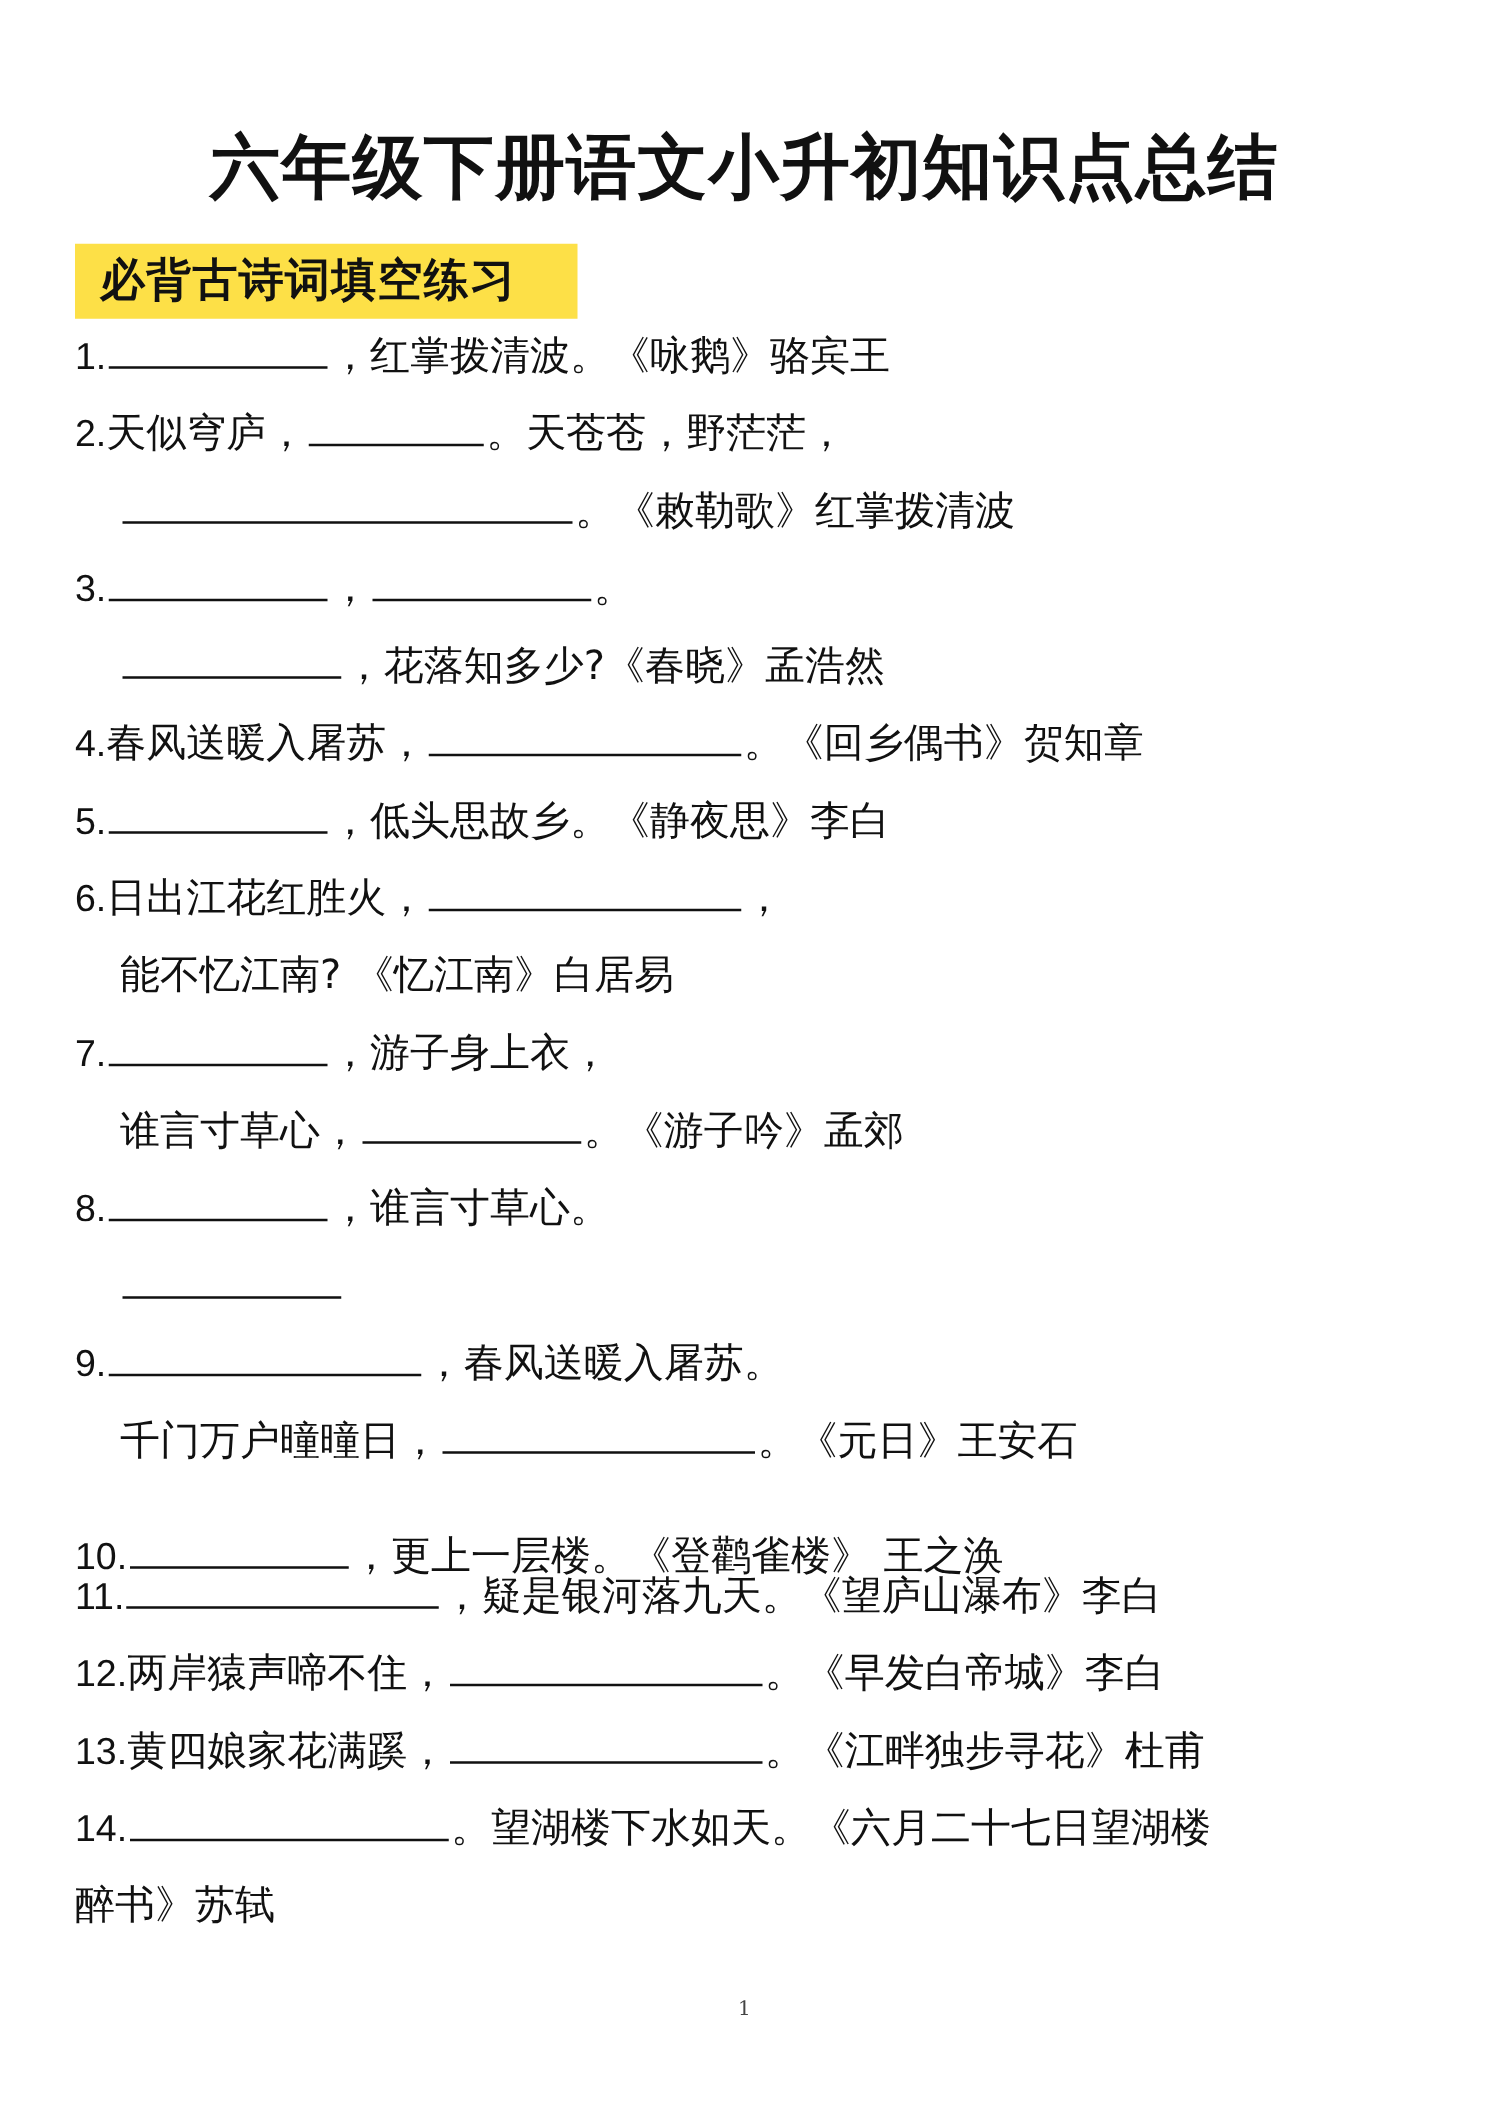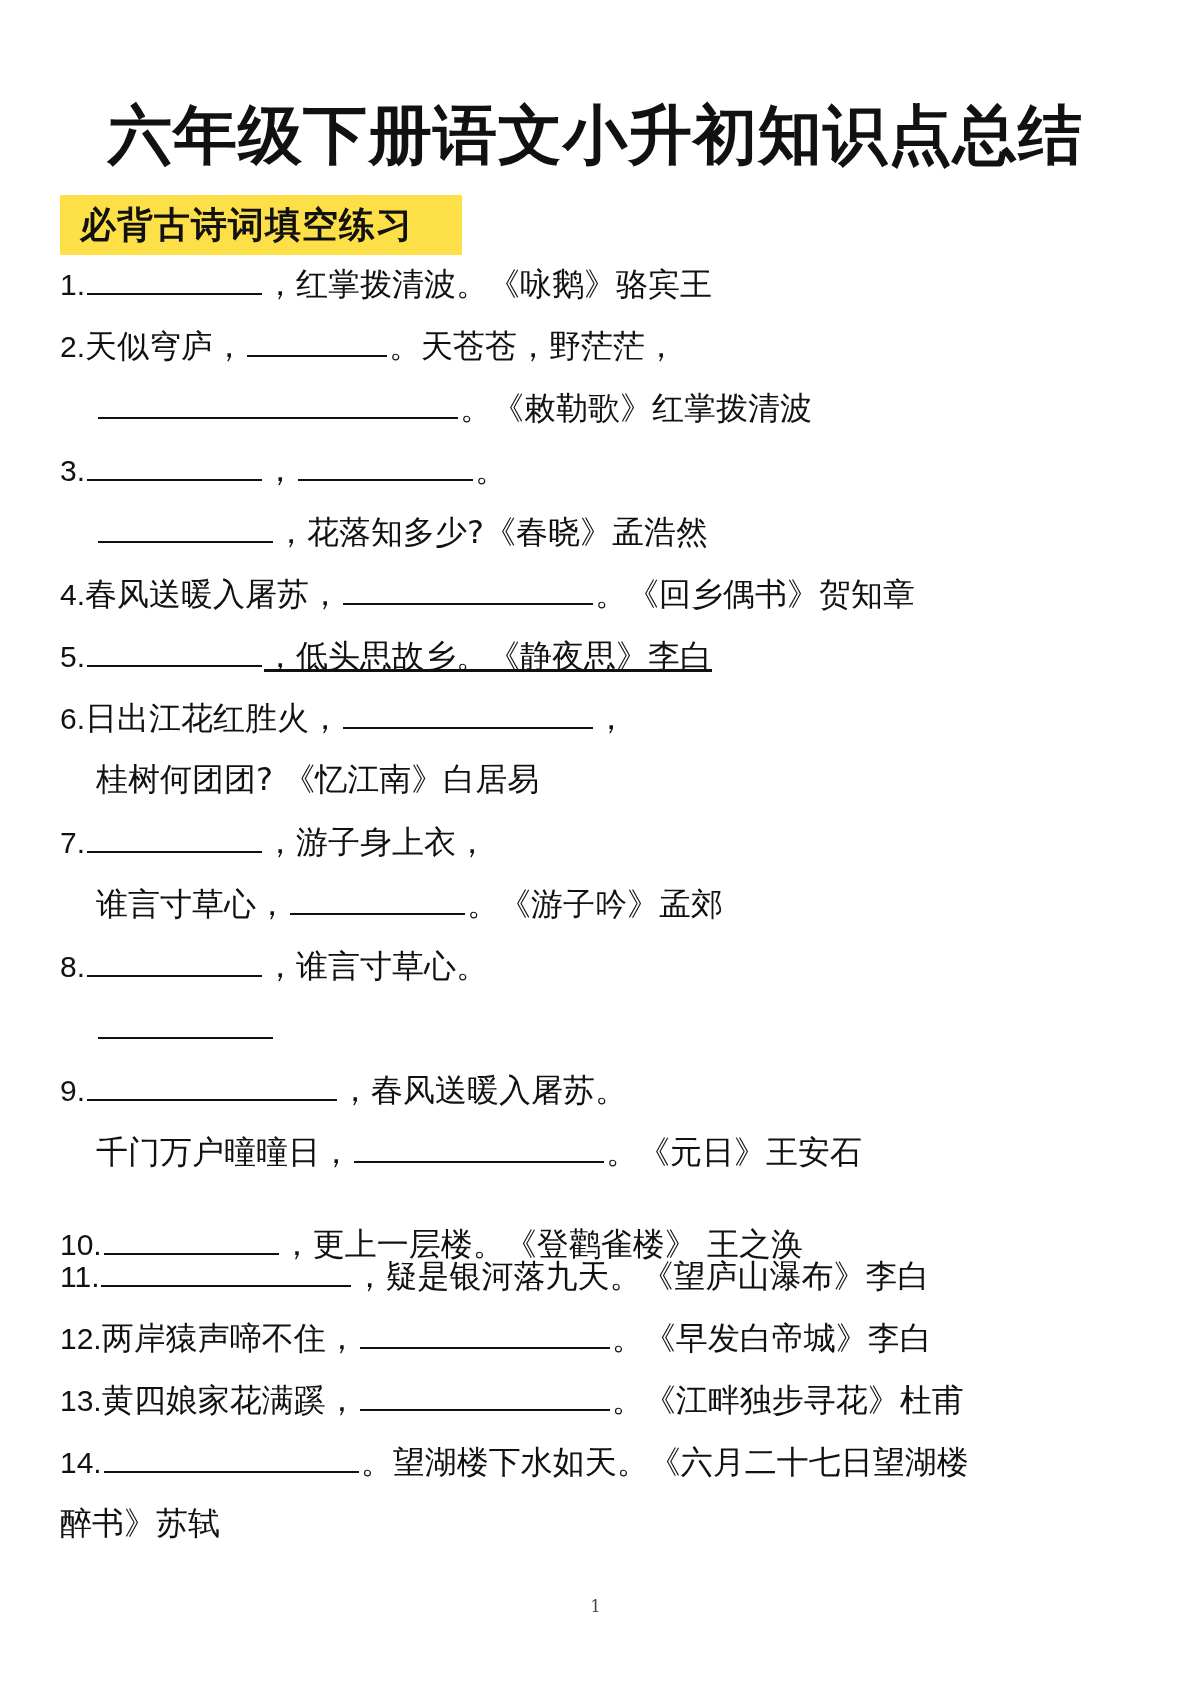--- a/index.html
+++ b/index.html
@@ -1,19 +1,19 @@
 <!DOCTYPE html>
 <html><head>
 <meta charset="utf-8">
 <style>
   html, body { margin: 0; padding: 0; background: #ffffff; }
   body { width: 1191px; height: 1684px; position: relative; overflow: hidden;
          font-family: "DejaVu Sans", "Liberation Sans", sans-serif; color: #111; }
   .title { position: absolute; top: 100px; left: 0; width: 1191px; text-align: center;
-           font-size: 64px; font-weight: bold; letter-spacing: 1px; line-height: 70px; }
+           font-size: 56px; font-weight: bold; letter-spacing: 1px; line-height: 70px; }
   .section { position: absolute; top: 195px; left: 60px; width: 402px; height: 60px;
              background: #fde047; }
   .section span { position: absolute; left: 20px; top: 8px; font-size: 36px; font-weight: bold;
                   line-height: 44px; letter-spacing: 1px; }
   .line { position: absolute; left: 0; font-size: 32px; line-height: 40px; white-space: nowrap; }
   .num { display: inline-block; font-family: "Liberation Sans", sans-serif; font-size: 30px; }
   .blank { display: inline-block; border-bottom: 2px solid #111; height: 30px; vertical-align: baseline; margin: 0 2px; }
   .pagenum { position: absolute; top: 1597px; left: 0; width: 1191px; text-align: center;
              font-family: "DejaVu Serif", serif; font-size: 16px; color: #444; }
 </style>
@@ -26,23 +26,23 @@
   <span>必背古诗词填空练习</span>
 </div>
 
 <div id="lines">
     <div class="line" style="left: 60px; top: 263px;"><span class="num">1.</span><span class="blank" style="width: 175px;"></span><span>，红掌拨清波。《咏鹅》骆宾王</span></div>
     <div class="line" style="left: 60px; top: 325px;"><span class="num">2.</span><span>天似穹庐，</span><span class="blank" style="width: 140px;"></span><span>。天苍苍，野茫茫，</span></div>
     <div class="line" style="left: 96px; top: 387px;"><span class="blank" style="width: 360px;"></span><span>。《敕勒歌》红掌拨清波</span></div>
     <div class="line" style="left: 60px; top: 449px;"><span class="num">3.</span><span class="blank" style="width: 175px;"></span><span>，</span><span class="blank" style="width: 175px;"></span><span>。</span></div>
     <div class="line" style="left: 96px; top: 511px;"><span class="blank" style="width: 175px;"></span><span>，花落知多少?《春晓》孟浩然</span></div>
     <div class="line" style="left: 60px; top: 573px;"><span class="num">4.</span><span>春风送暖入屠苏，</span><span class="blank" style="width: 250px;"></span><span>。《回乡偶书》贺知章</span></div>
-    <div class="line" style="left: 60px; top: 635px; text-decoration: underline;"><span class="num">5.</span><span class="blank" style="width: 175px;"></span><span>，低头思故乡。《静夜思》李白</span></div>
+    <div class="line" style="left: 60px; top: 635px;"><span class="num">5.</span><span class="blank" style="width: 175px;"></span><span>，低头思故乡。《静夜思》李白</span></div>
     <div class="line" style="left: 60px; top: 697px; text-align: right;"><span class="num">6.</span><span>日出江花红胜火，</span><span class="blank" style="width: 250px;"></span><span>，</span></div>
-    <div class="line" style="left: 96px; top: 759px;"><span>桂树何团团? 《忆江南》白居易</span></div>
+    <div class="line" style="left: 96px; top: 759px;"><span>能不忆江南? 《忆江南》白居易</span></div>
     <div class="line" style="left: 60px; top: 821px;"><span class="num">7.</span><span class="blank" style="width: 175px;"></span><span>，游子身上衣，</span></div>
     <div class="line" style="left: 96px; top: 883px;"><span>谁言寸草心，</span><span class="blank" style="width: 175px;"></span><span>。《游子吟》孟郊</span></div>
     <div class="line" style="left: 60px; top: 945px;"><span class="num">8.</span><span class="blank" style="width: 175px;"></span><span>，谁言寸草心。</span></div>
     <div class="line" style="left: 96px; top: 1007px;"><span class="blank" style="width: 175px;"></span></div>
     <div class="line" style="left: 60px; top: 1069px;"><span class="num">9.</span><span class="blank" style="width: 250px;"></span><span>，春风送暖入屠苏。</span></div>
     <div class="line" style="left: 96px; top: 1131px;"><span>千门万户曈曈日，</span><span class="blank" style="width: 250px;"></span><span>。《元日》王安石</span></div>
     <div class="line" style="left: 60px; top: 1223px;"><span class="num">10.</span><span class="blank" style="width: 175px;"></span><span>，更上一层楼。《登鹳雀楼》 王之涣</span></div>
     <div class="line" style="left: 60px; top: 1255px;"><span class="num">11.</span><span class="blank" style="width: 250px;"></span><span>，疑是银河落九天。《望庐山瀑布》李白</span></div>
     <div class="line" style="left: 60px; top: 1317px;"><span class="num">12.</span><span>两岸猿声啼不住，</span><span class="blank" style="width: 250px;"></span><span>。《早发白帝城》李白</span></div>
     <div class="line" style="left: 60px; top: 1379px;"><span class="num">13.</span><span>黄四娘家花满蹊，</span><span class="blank" style="width: 250px;"></span><span>。《江畔独步寻花》杜甫</span></div>

